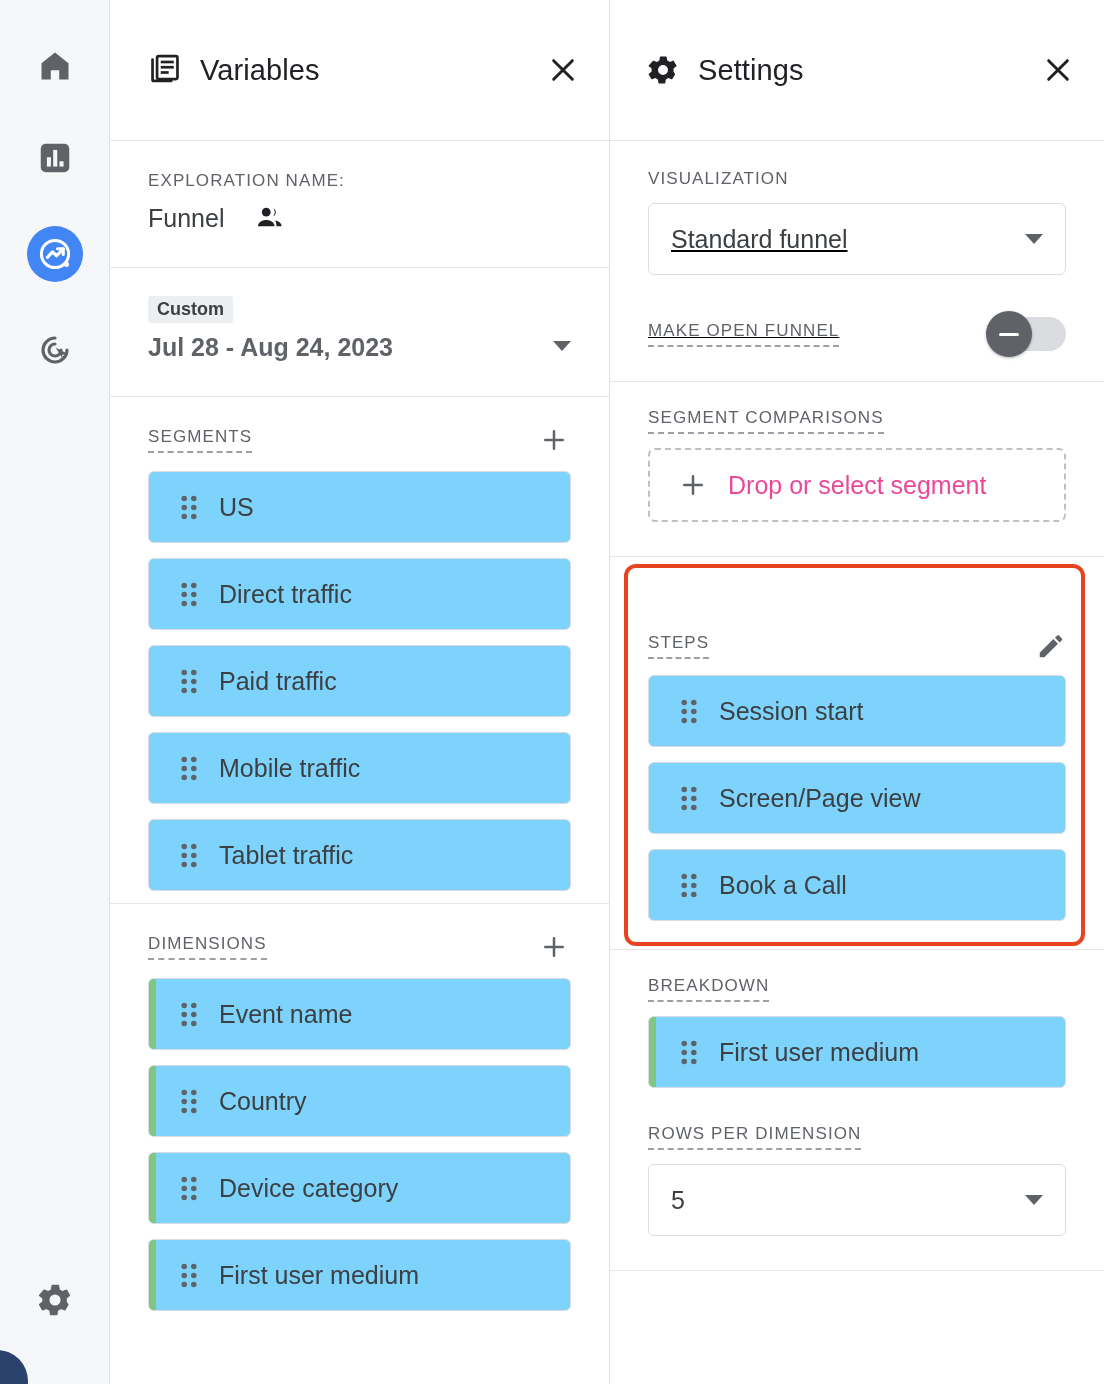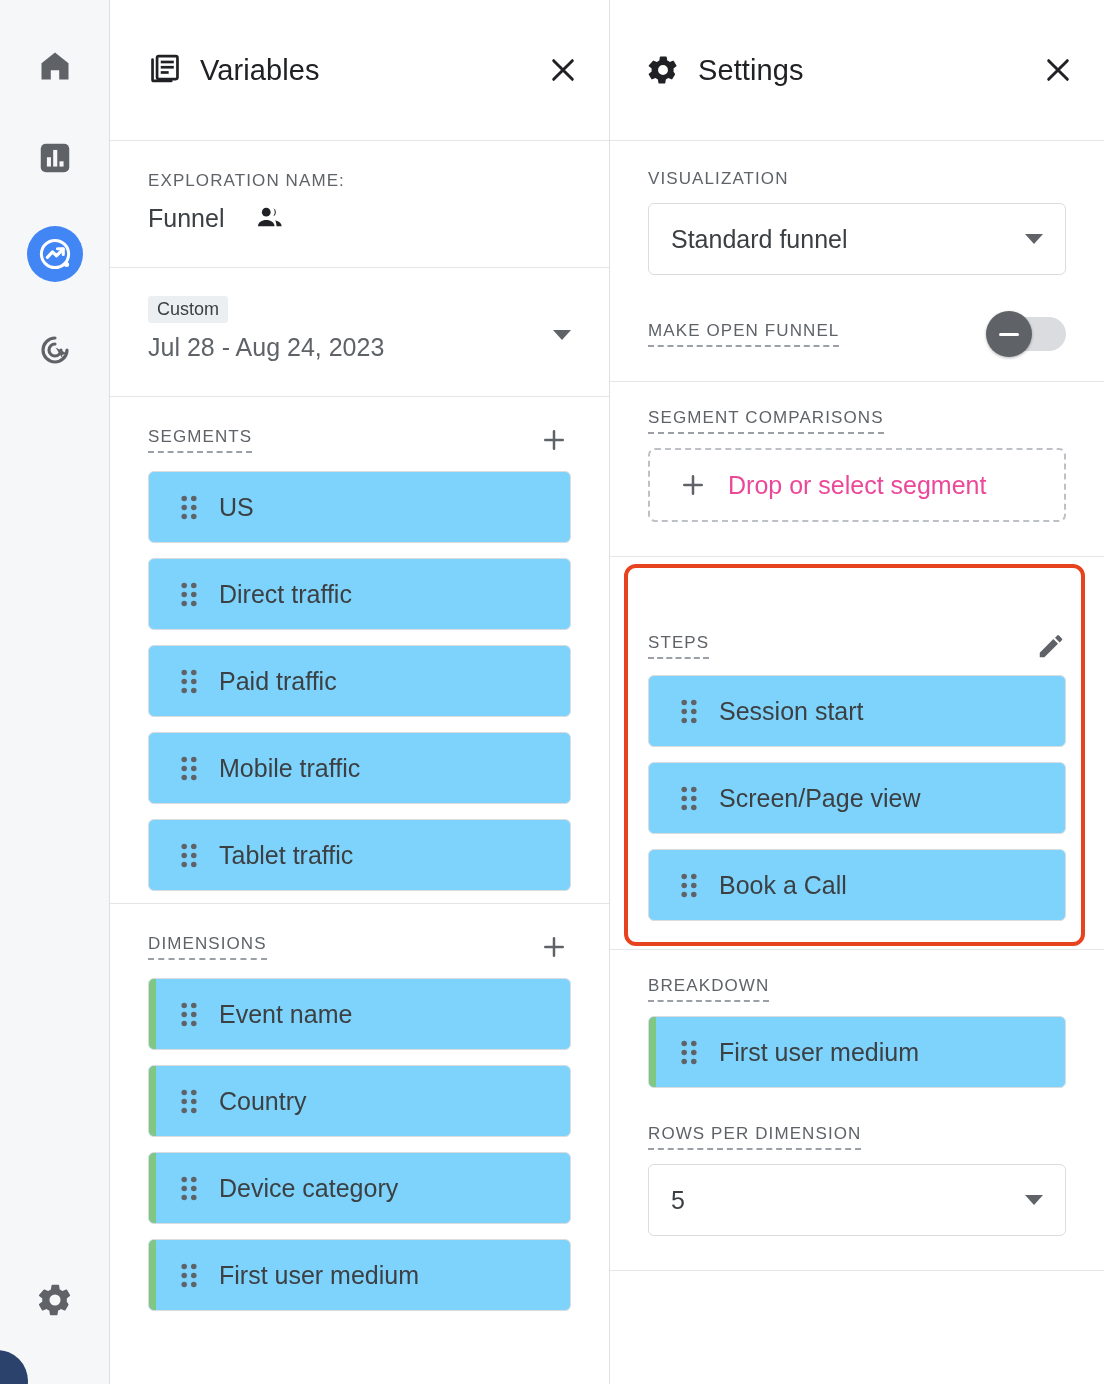--- a/index.html
+++ b/index.html
@@ -85,21 +85,21 @@
   .caps-solid { display: inline-block; }
 
   .exp-name-value {
     display: flex; align-items: center; gap: 31px;
     margin-top: 12px;
   }
   .exp-name-value .val { font-size: 25px; color: #3c4043; }
   .exp-name-value .people { color: #202124; display: flex; }
 
   
-  .date-block { display: flex; align-items: flex-start; }
+  .date-block { display: flex; align-items: center; font-weight: bold; }
   .date-inner { flex: 1; }
   .badge-custom {
     display: inline-block;
     background: #eceff1; color: #3c4043;
     font-size: 18px; padding: 3px 9px; border-radius: 3px;
   }
   .date-range { font-size: 25px; color: #5f6368; margin-top: 10px; }
   .caret {
     width: 0; height: 0; margin-top: 34px; margin-left: 12px;
     border-left: 9px solid transparent; border-right: 9px solid transparent;
@@ -454,21 +454,21 @@
         </svg>
       </span>
       <span class="hdr-title">Settings</span>
       <span class="hdr-close">
         <svg width="32" height="32" viewBox="0 0 24 24" fill="none" stroke="currentColor" stroke-width="2.2" stroke-linecap="round">
           <path d="M5 5l14 14M19 5 5 19"></path>
         </svg>
       </span>
     </div>
 
-    <div class="sec-settings" style="padding-top:28px;padding-bottom:30px;">
+    <div class="sec-settings" style="padding-top:28px;padding-bottom:30px;text-decoration:underline;">
       <div class="caps-label caps-solid">VISUALIZATION</div>
       <div class="select-box">
         <span class="sel-val">Standard funnel</span>
         <span class="sel-caret"></span>
       </div>
       <div class="toggle-row">
         <span class="caps-label caps-dash">MAKE OPEN FUNNEL</span>
         <span class="toggle">
           <span class="thumb">
             <span class="dash"></span>

